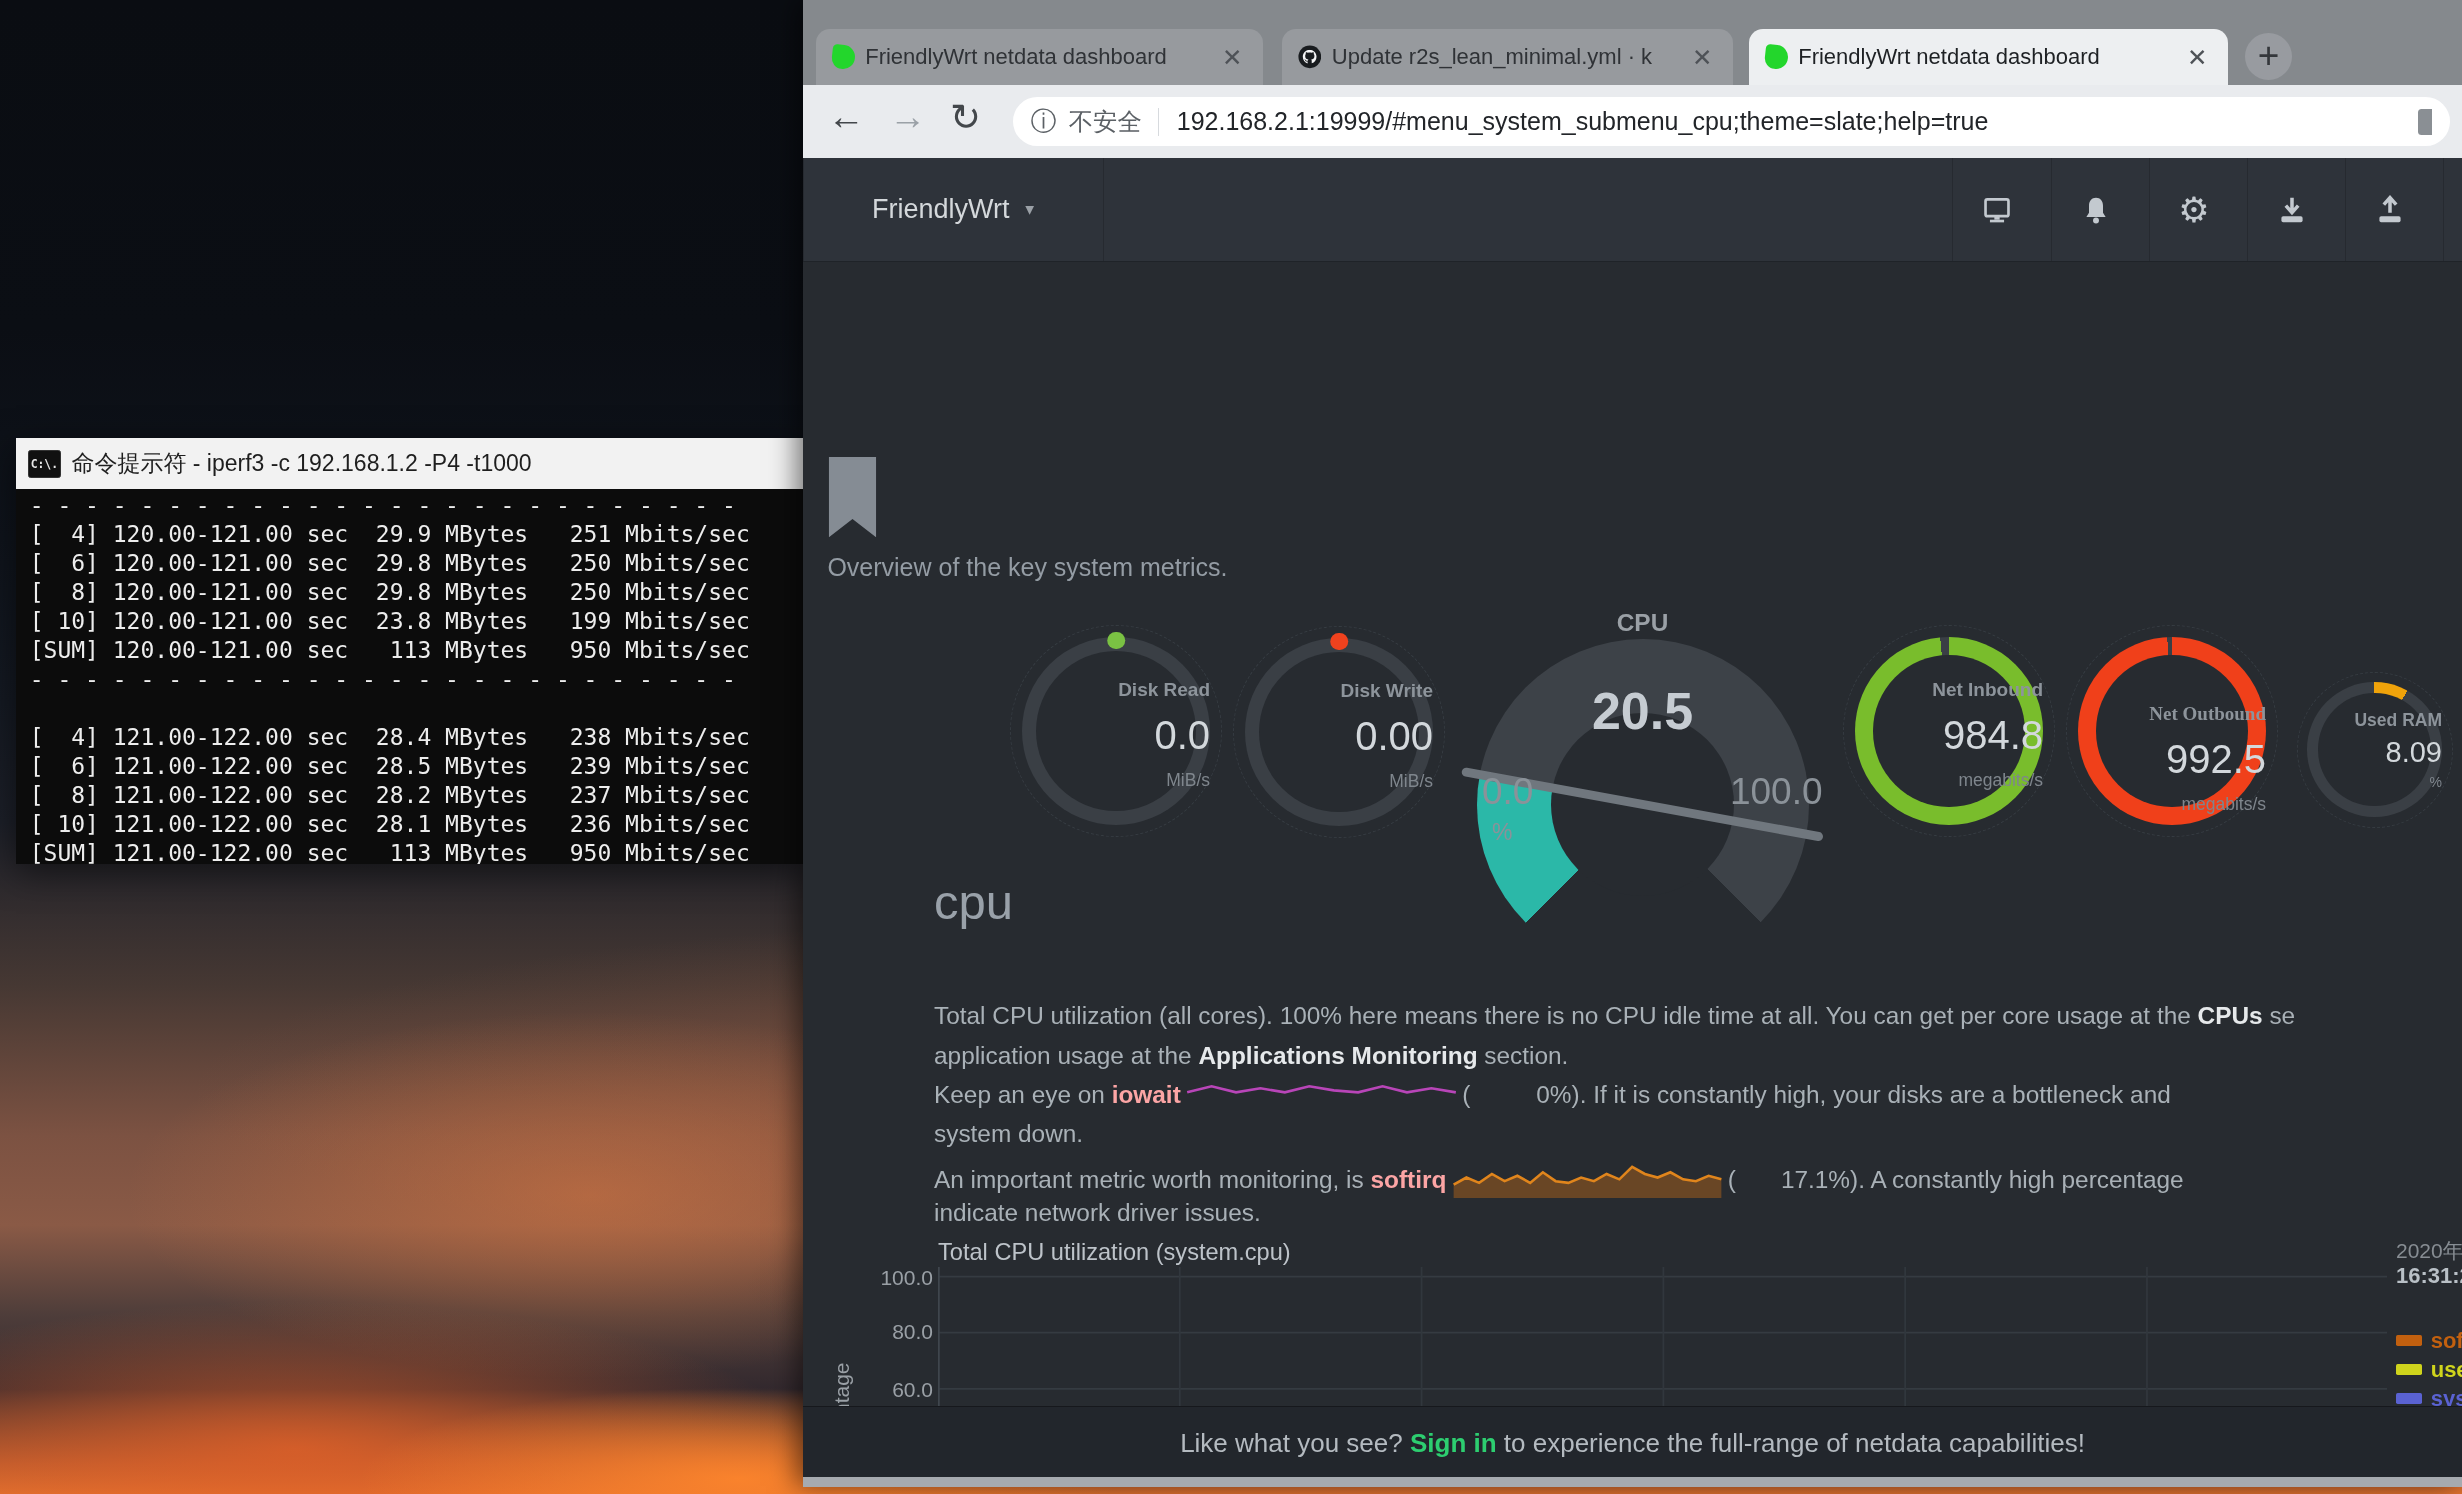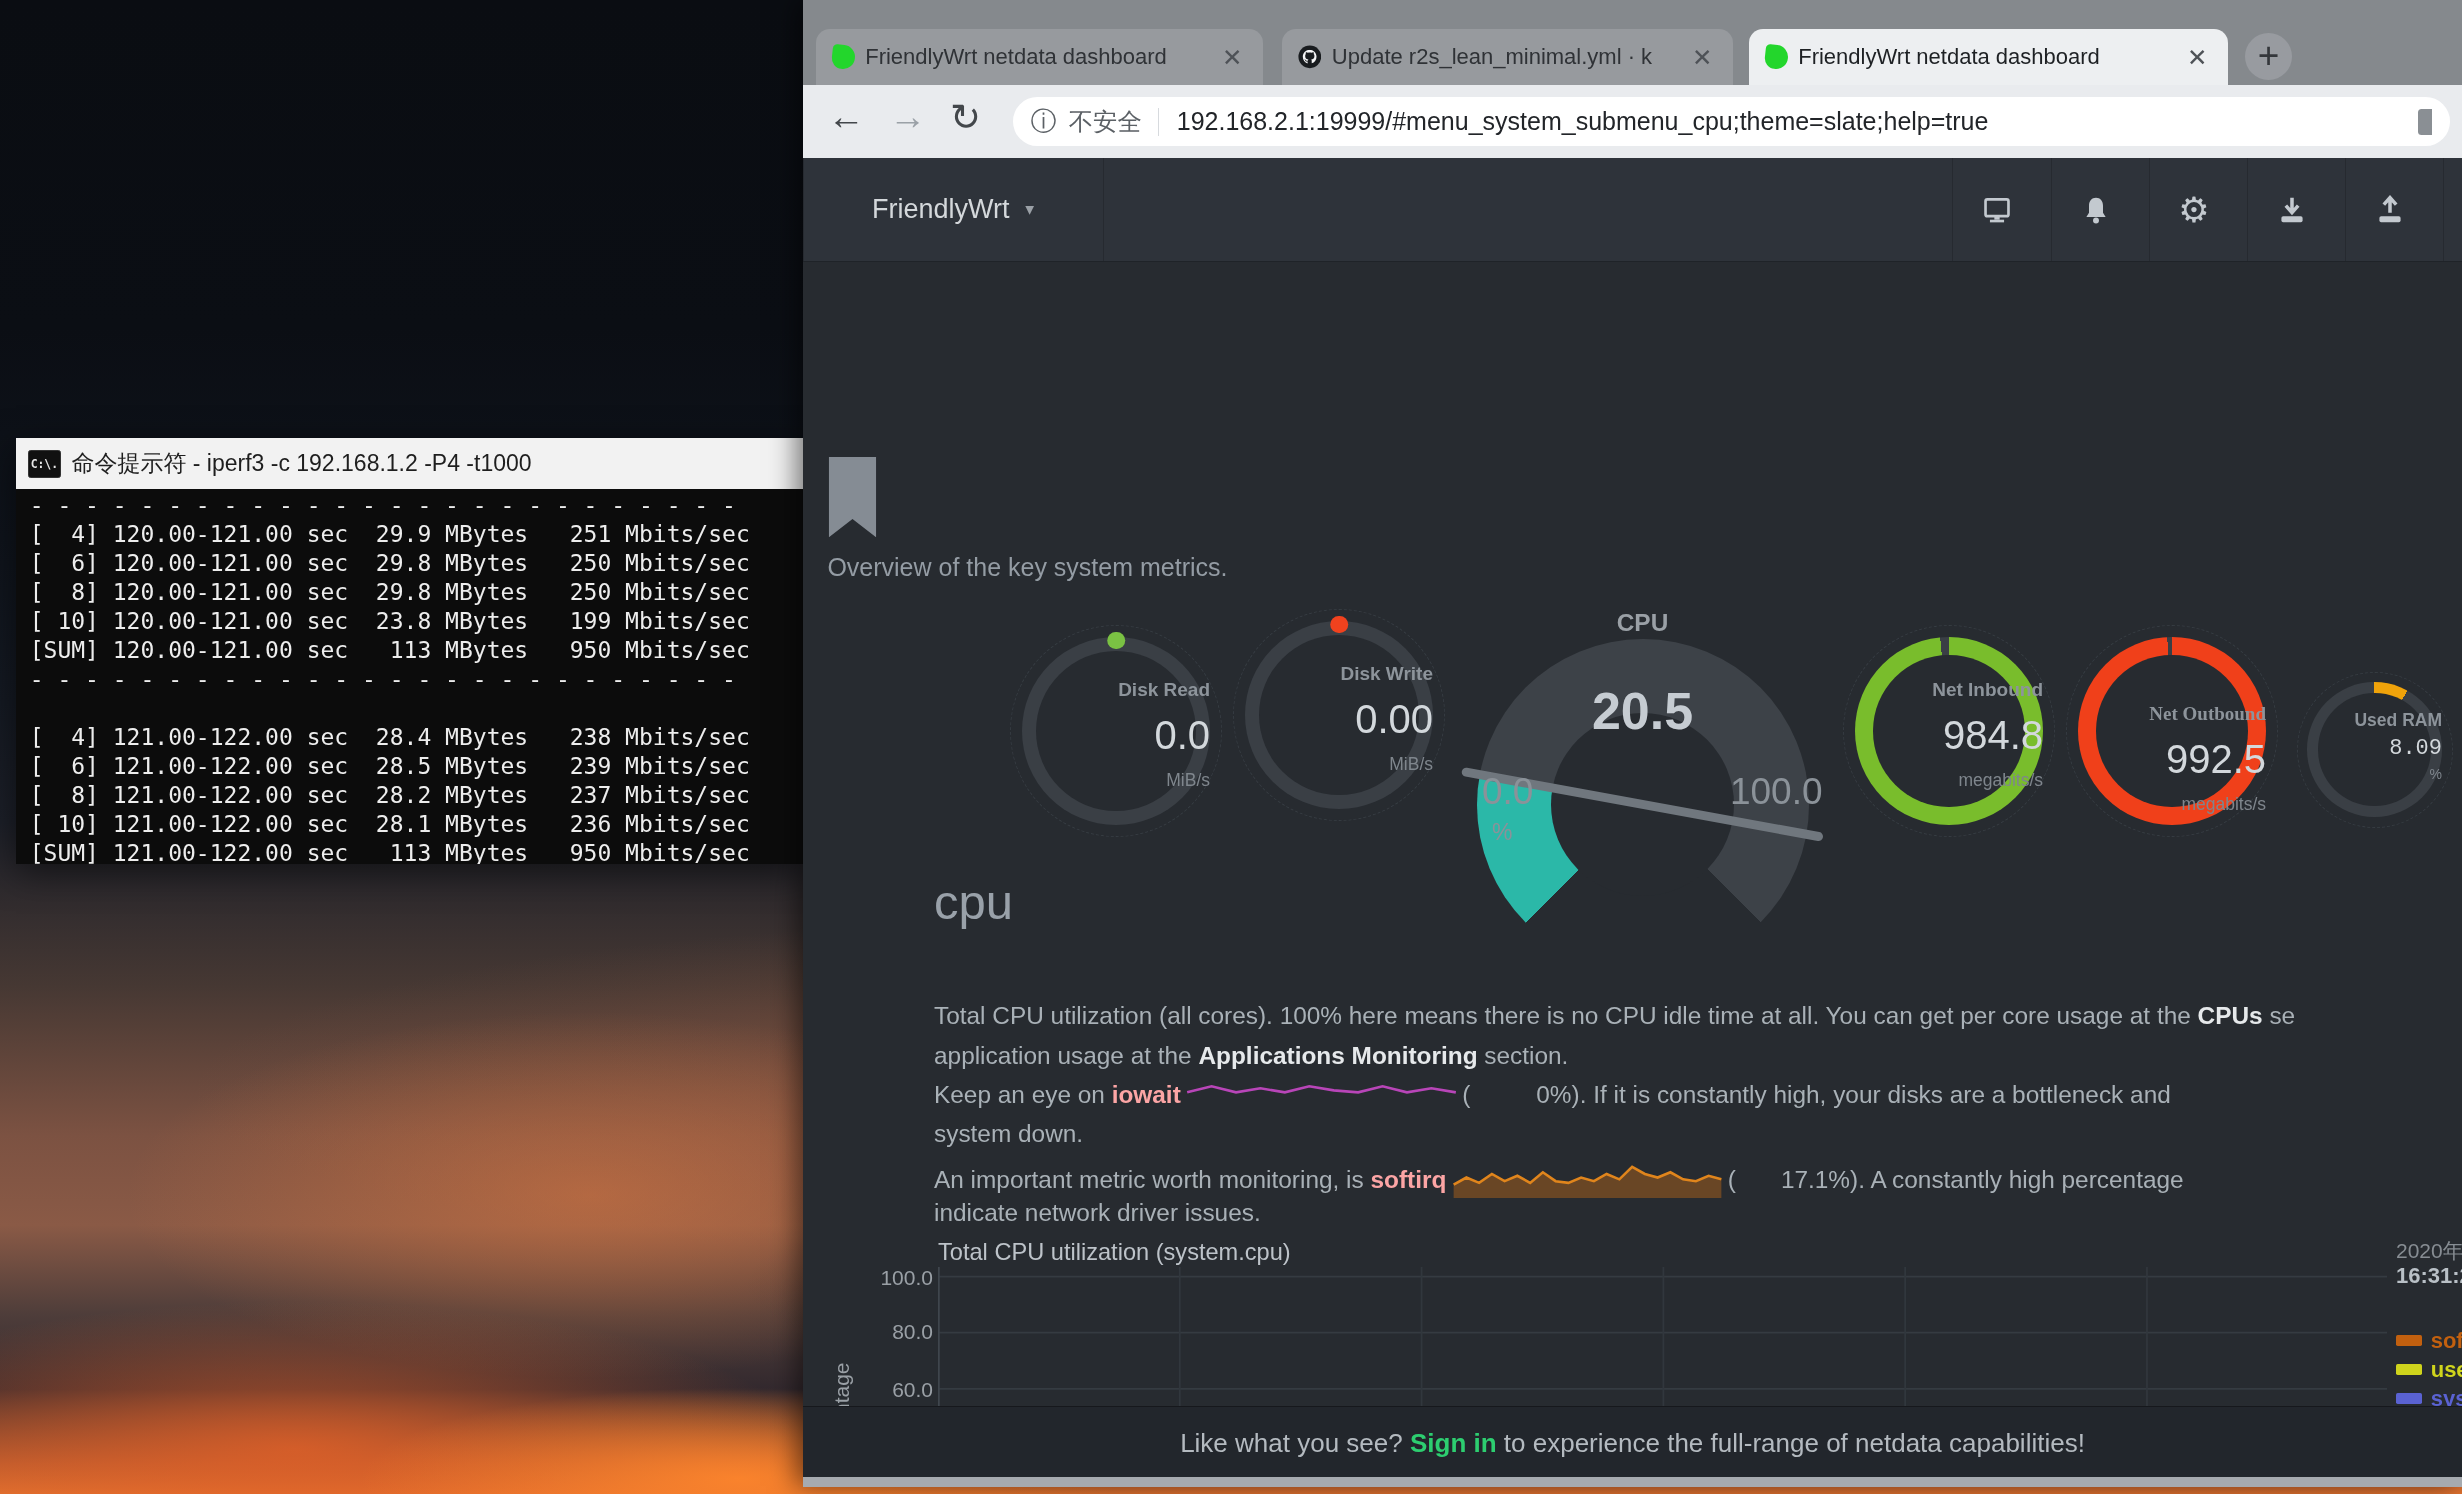--- a/index.html
+++ b/index.html
@@ -233,21 +233,21 @@
       <div class="pie-ring" style="background: rgb(58, 63, 69);"></div>
       <div class="pie-hole" style="inset:14px;"></div>
       <div class="pie-dot" style="background: rgb(122, 193, 67);"></div>
       <div class="pie-content">
         <div class="pie-label" style="margin-top:42px;">Disk Read</div>
         <div class="pie-value" style="margin-top:12.2px;">0.0</div>
         <div class="pie-unit" style="margin-top:12.2px;">MiB/s</div>
       </div>
     </div>
 
-    <div class="pie" style="left:442px;top:463px;width:188px;height:188px;">
+    <div class="pie" style="left:442px;top:480px;width:188px;height:188px;">
       <div class="pie-ticks"></div>
       <div class="pie-ring" style="background: rgb(58, 63, 69);"></div>
       <div class="pie-hole" style="inset:14px;"></div>
       <div class="pie-dot" style="background: rgb(240, 66, 30);"></div>
       <div class="pie-content">
         <div class="pie-label" style="margin-top:42px;">Disk Write</div>
         <div class="pie-value" style="margin-top:12.2px;">0.00</div>
         <div class="pie-unit" style="margin-top:12.2px;">MiB/s</div>
       </div>
     </div>
@@ -284,21 +284,21 @@
         <div class="pie-unit" style="margin-top:12.2px;">megabits/s</div>
       </div>
     </div>
 
     <div class="pie" style="left:1504px;top:524px;width:135px;height:135px;">
       <div class="pie-ticks" style="inset:-10.5px;"></div>
       <div class="pie-ring" style="background: conic-gradient(rgb(240, 163, 10) 8.09%, rgb(58, 63, 69) 8.09%, rgb(58, 63, 69) 100%);"></div>
       <div class="pie-hole" style="inset:11.4px;"></div>
       <div class="pie-content">
         <div class="pie-label" style="margin-top:28px;font-size:17.5px;">Used RAM</div>
-        <div class="pie-value" style="margin-top:5.2px;font-size:22px;font-family:Liberation Mono, monospace;">8.09</div>
+        <div class="pie-value" style="margin-top:5.2px;font-size:29px;">8.09</div>
         <div class="pie-unit" style="margin-top:5.2px;font-size:14px;">%</div>
       </div>
     </div>
 
     <div class="cpu-heading">cpu</div>
     <div class="para" style="top:844px;">
       <span>Total CPU utilization (all cores). 100% here means there is no CPU idle time at all. You can get per core usage at the </span><b class="white">CPUs</b><span> se</span>
     </div>
     <div class="para" style="top:884px;">
       <span>application usage at the </span><b class="white">Applications Monitoring</b><span> section.</span>

